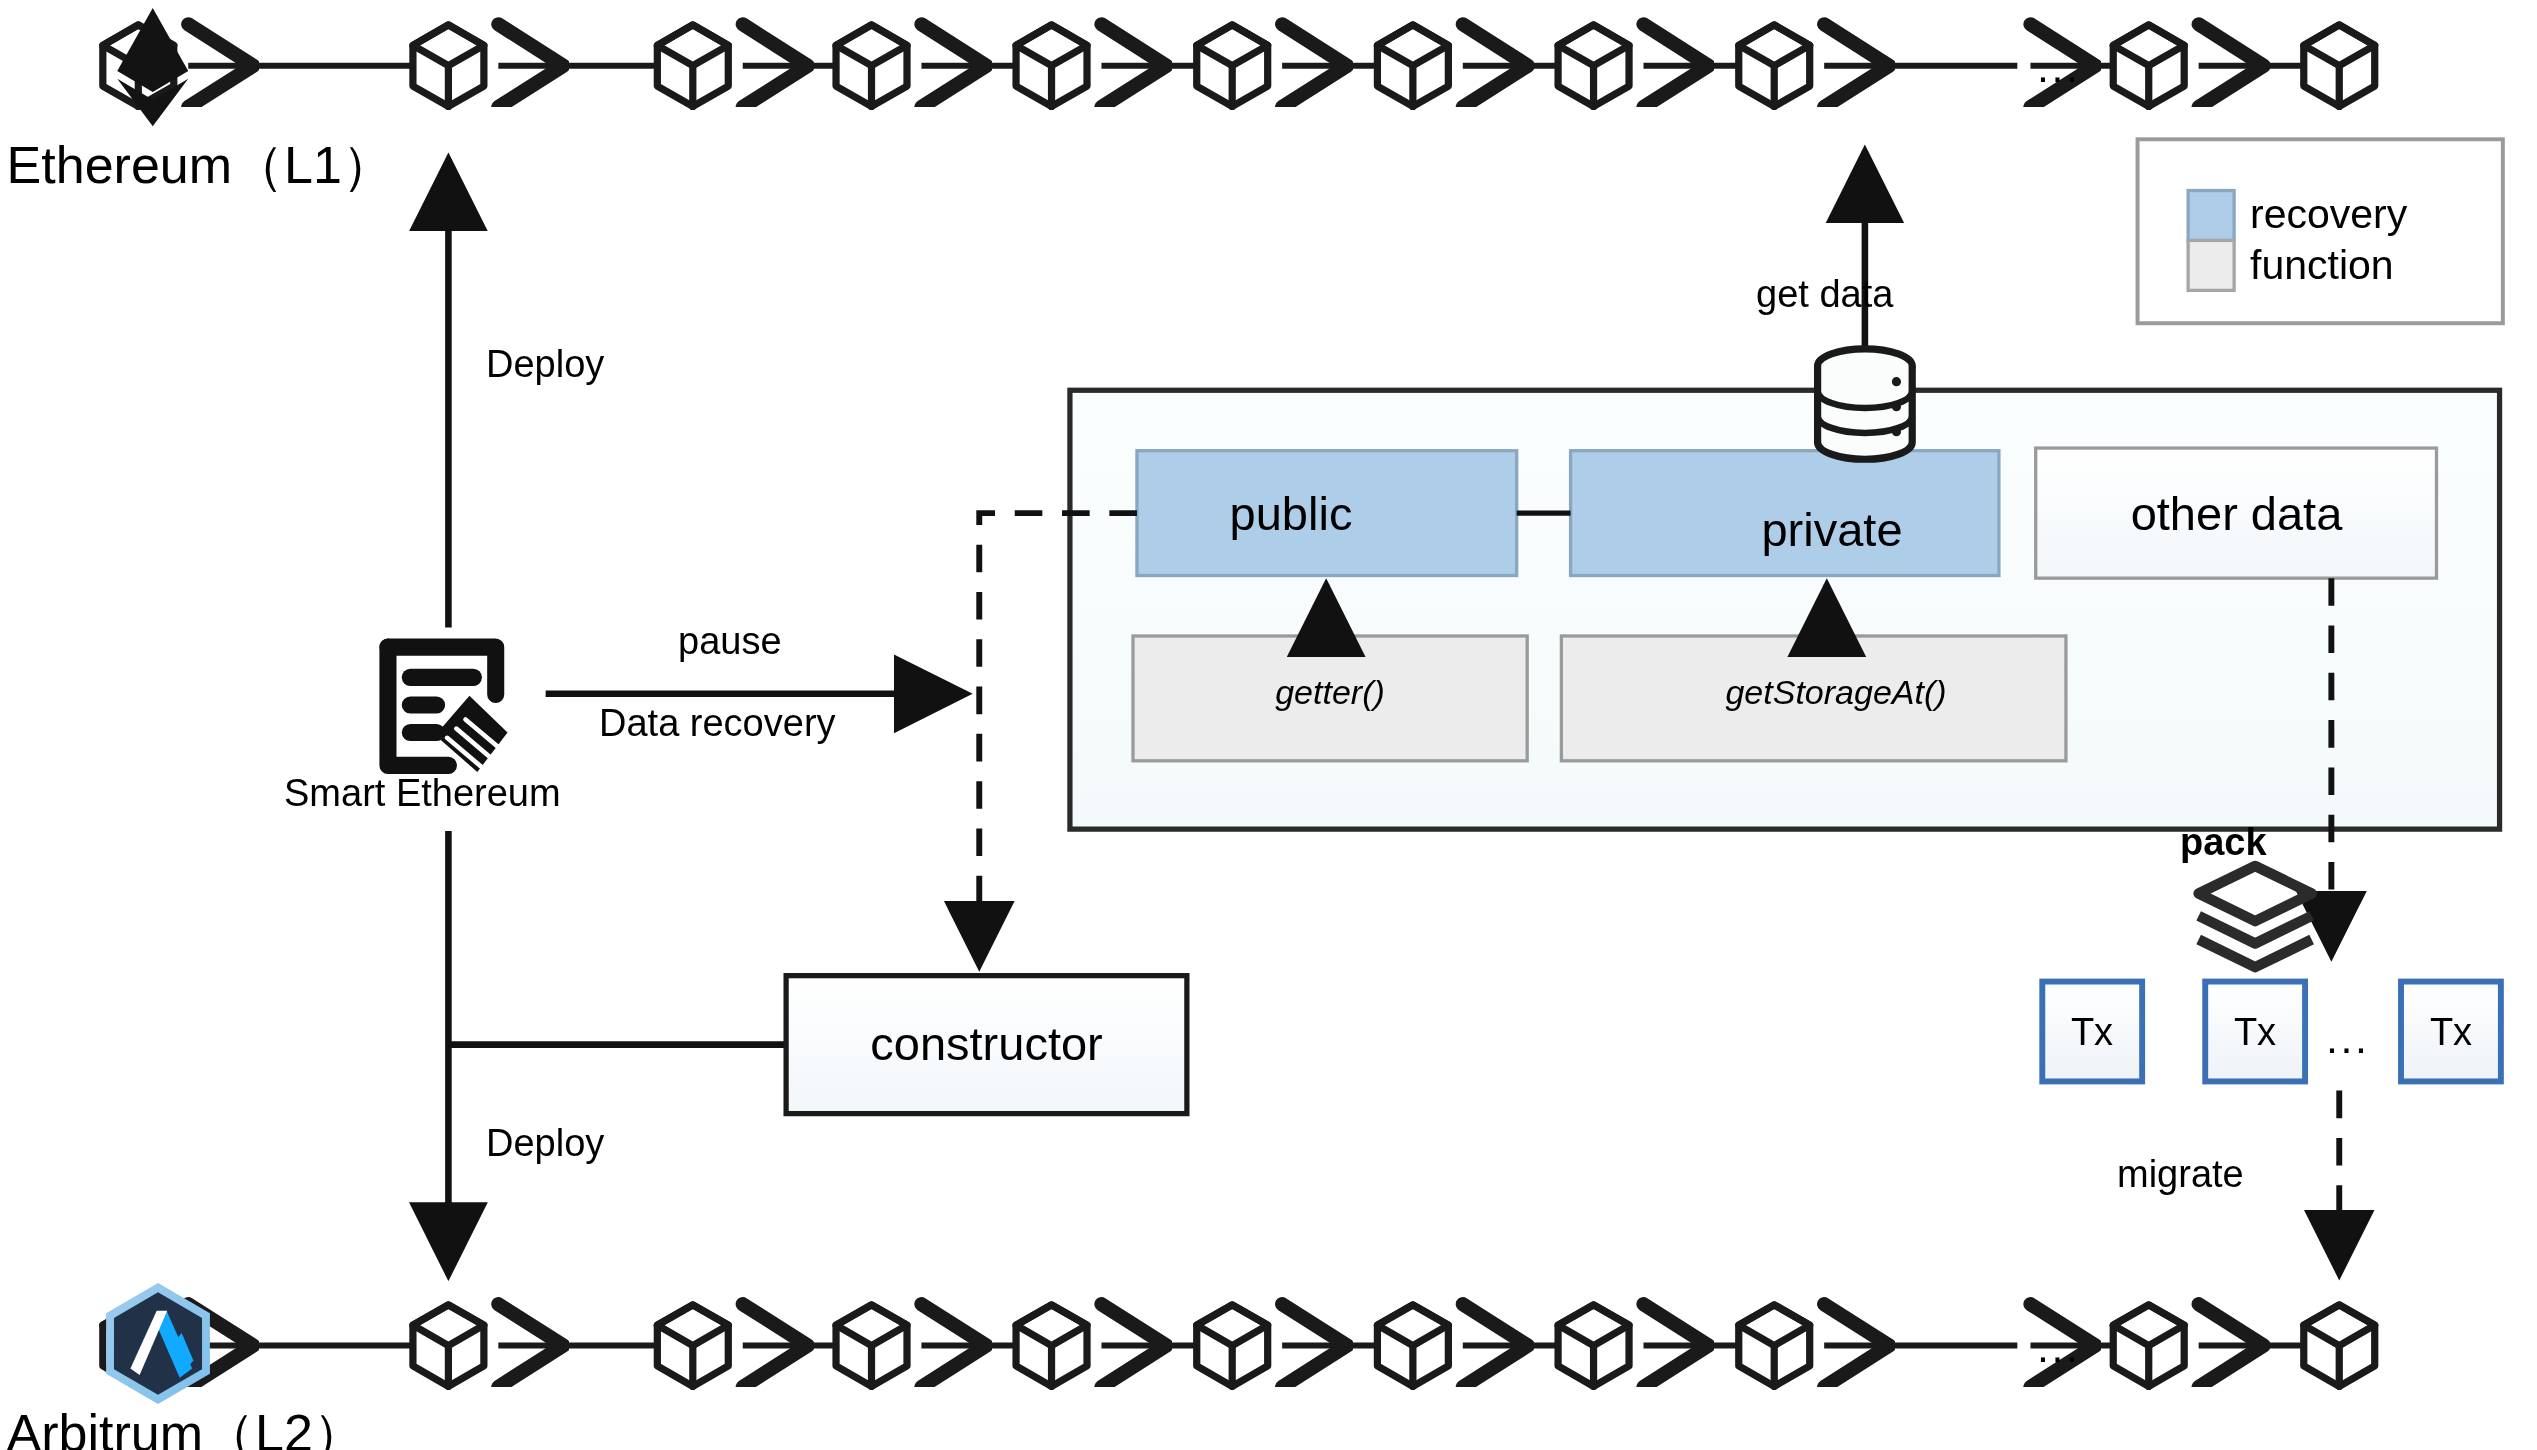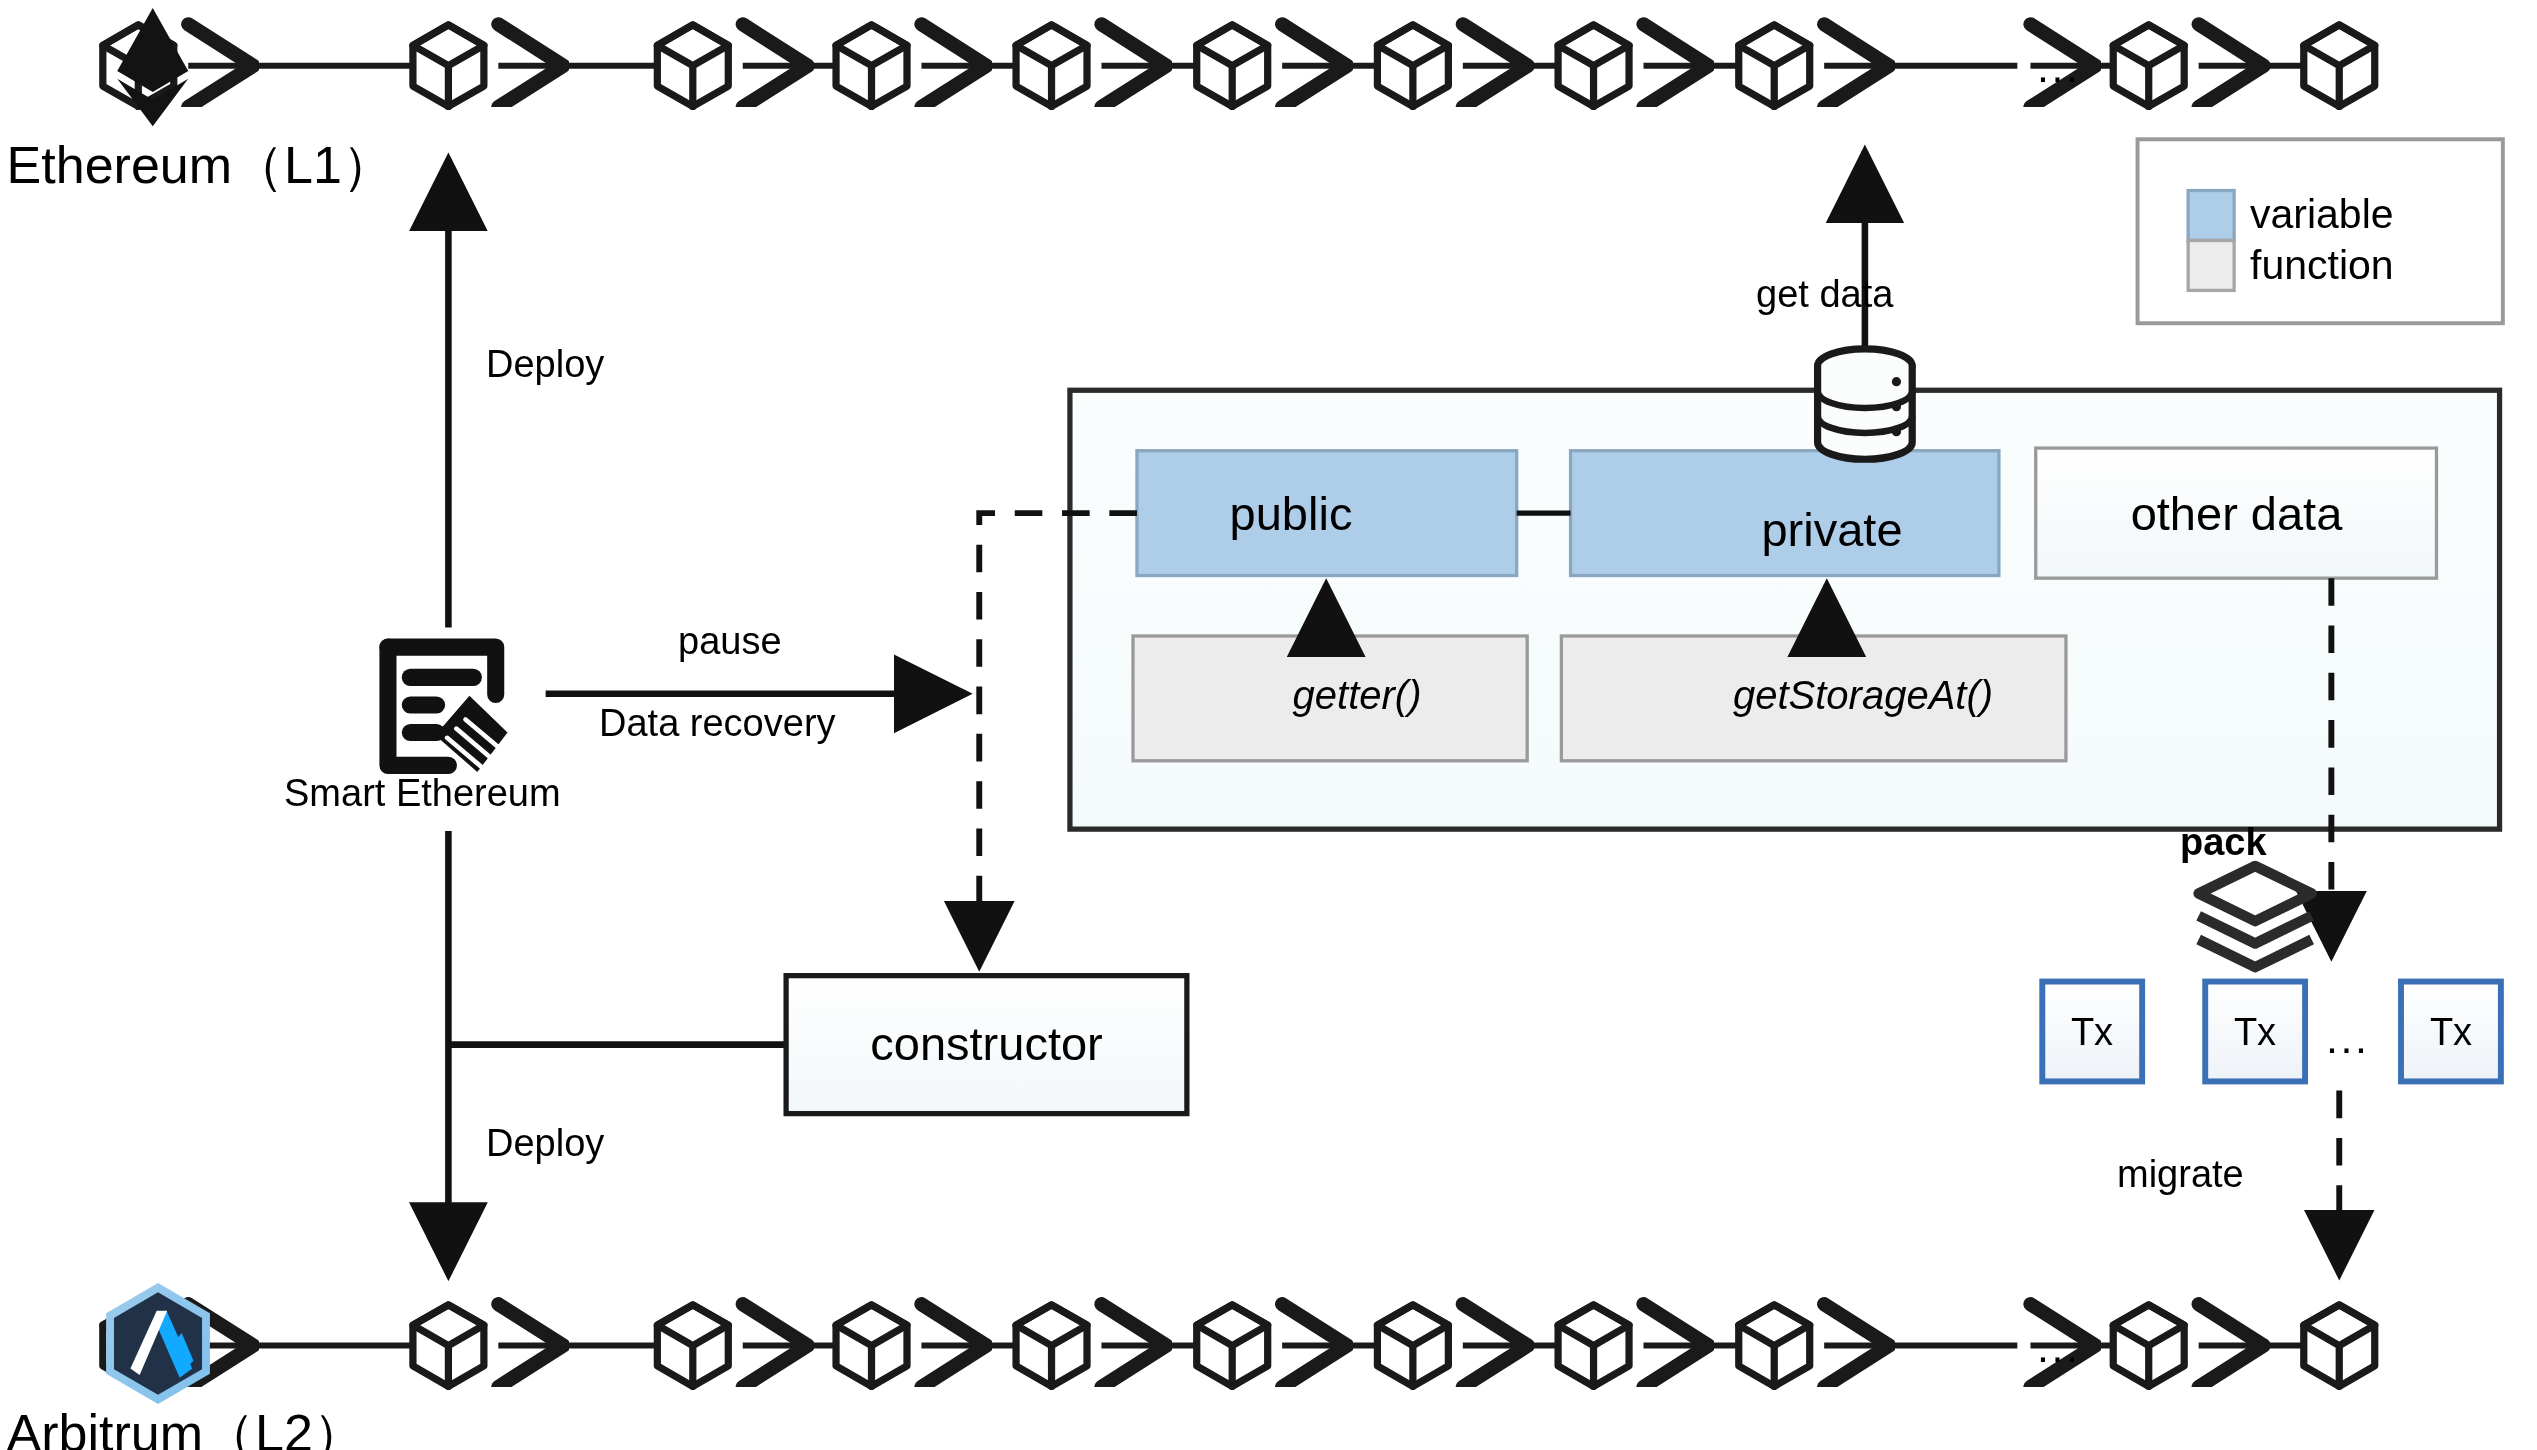--- a/index.html
+++ b/index.html
@@ -28,21 +28,21 @@
   }
   .lbl {
     position: absolute;
     white-space: nowrap;
     line-height: 1;
     color: #000000;
   }
   .chain-label { font-size: 52px; }
   .edge-label  { font-size: 38px; }
   .node-label  { font-size: 47px; }
-  .node-label-it { font-size: 40px; font-style: italic; padding-left: 27px; }
+  .node-label-it { font-size: 34px; font-style: italic; }
   .tx-label    { font-size: 38px; }
   .legend-label{ font-size: 41px; }
   .dots        { font-size: 43px; letter-spacing: 2.6px; }
 </style>
 </head>
 <body>
 
 <div id="stage">
 
   <svg id="vector" viewBox="0 0 3862 2207">
@@ -239,17 +239,17 @@
   <div class="lbl node-label-it" style="left:1133px; top:675px; width:394px; text-align:center;">getter()</div>
   <div class="lbl node-label-it" style="left:1561px; top:675px; width:550px; text-align:center;">getStorageAt()</div>
 
   <div class="lbl node-label" style="left:786px; top:1020px; width:401px; text-align:center;">constructor</div>
 
   <div class="lbl tx-label" style="left:2042px; top:1013px; width:100px; text-align:center;">Tx</div>
   <div class="lbl tx-label" style="left:2205px; top:1013px; width:100px; text-align:center;">Tx</div>
   <div class="lbl tx-label" style="left:2401px; top:1013px; width:100px; text-align:center;">Tx</div>
   <div class="lbl dots" style="left:2326px; top:1017px;">...</div>
 
-  <div class="lbl legend-label" style="left:2250px; top:194px;">variable</div>
+  <div class="lbl legend-label" style="left:2250px; top:194px;">recovery</div>
   <div class="lbl legend-label" style="left:2250px; top:245px;">function</div>
 
 </div>
 
 
 </body></html>

